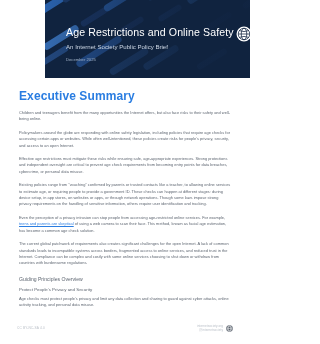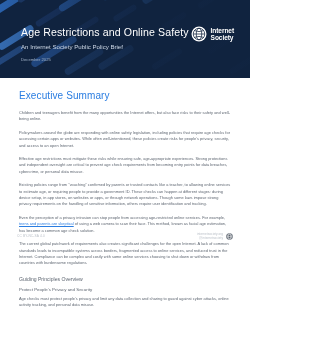--- a/index.html
+++ b/index.html
@@ -10,23 +10,24 @@
   body {
     width: 250px;
     height: 344px;
     overflow: hidden;
     font-family: "Liberation Sans", sans-serif;
     -webkit-font-smoothing: antialiased;
   }
   .page {
     position: relative;
     width: 250px;
-    height: 252px;
+    height: 344px;
     background: #ffffff;
     box-sizing: border-box;
+    padding-left: 45px;
   }
 
   
   .hero {
     position: relative;
     width: 250px;
     height: 78px;
     background: #10233f;
     overflow: hidden;
   }
@@ -103,23 +104,23 @@
     position: absolute;
     left: 0;
     top: 78px;
     width: 250px;
     padding: 13px 19px 0 19px;
     box-sizing: border-box;
   }
   h1.section-title {
     margin: 0 0 9px 0;
     color: #2a7de1;
-    font-size: 10px;
+    font-size: 12px;
     line-height: 10px;
-    font-weight: 400;
+    font-weight: 700;
     letter-spacing: 0.1px;
   }
   p.body-par {
     margin: 0 0 7px 0;
     color: #5d6570;
     font-size: 3.9px;
     line-height: 6.4px;
     text-align: left;
     letter-spacing: 0.02px;
   }

